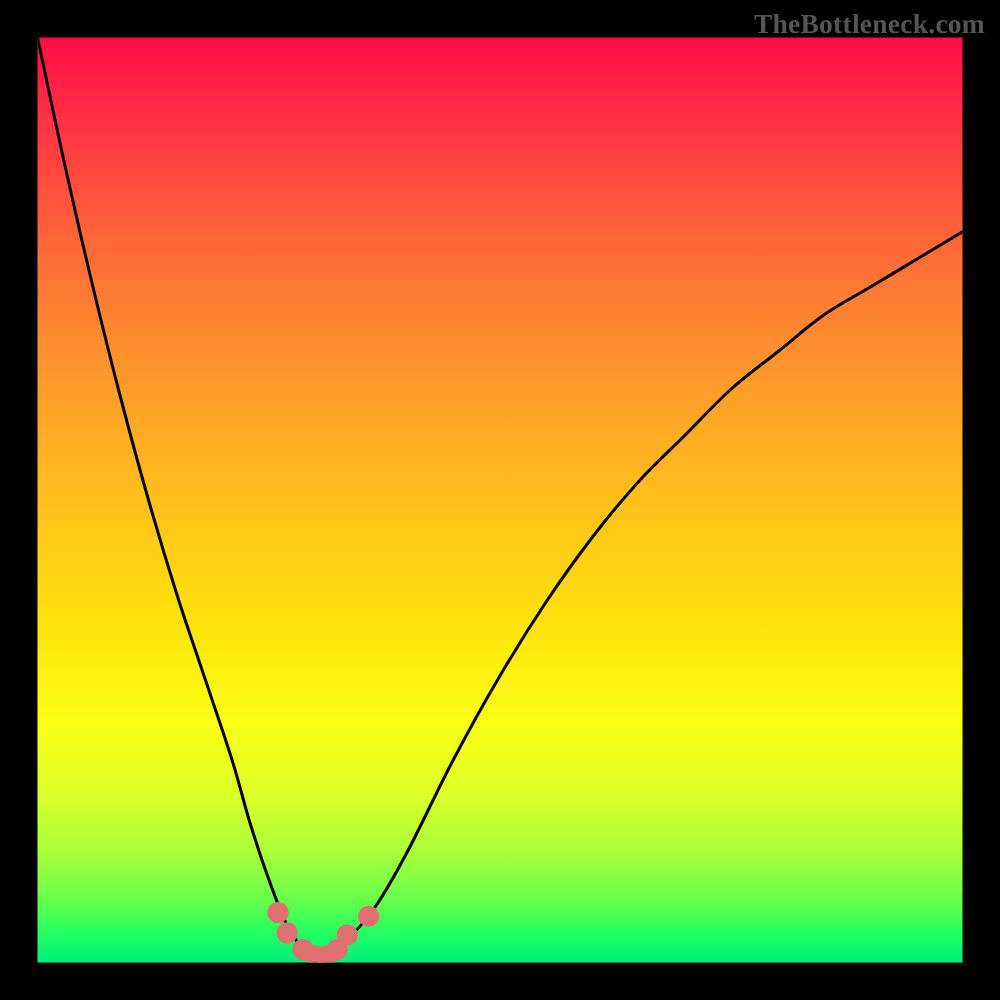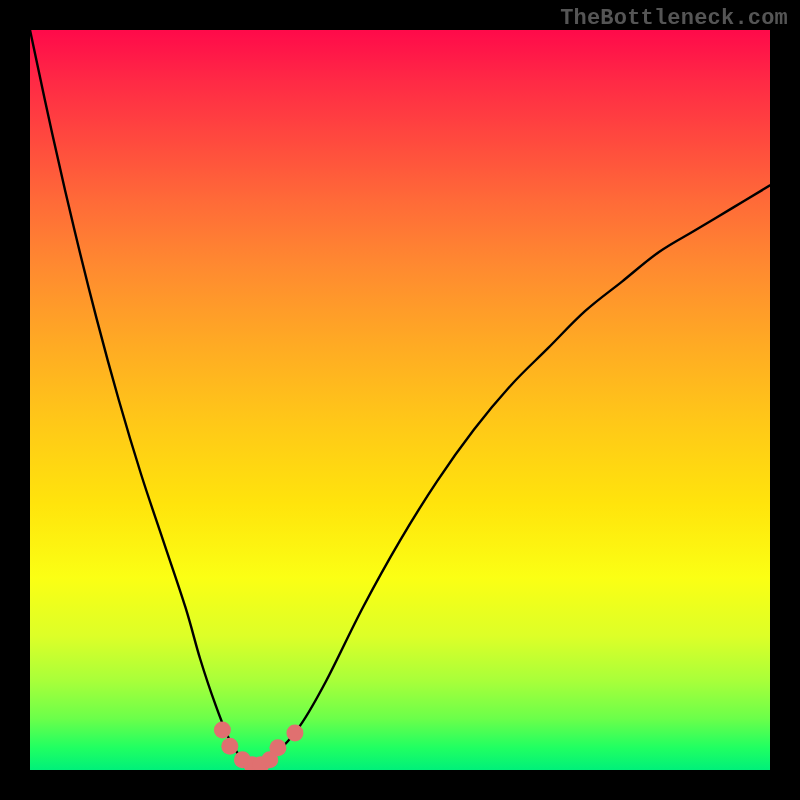--- a/index.html
+++ b/index.html
@@ -7,21 +7,21 @@
   .stage {
     position: relative;
     width: 800px;
     height: 800px;
     background: #000;
   }
   .watermark {
     position: absolute;
     top: 6px;
     right: 12px;
-    font-family: Liberation Mono, monospace;
+    font-family: Liberation Serif, serif;
     font-size: 22px;
     font-weight: 600;
     color: #555;
     letter-spacing: 0.2px;
     user-select: none;
   }
   .plot {
     position: absolute;
     left: 30px;
     top: 30px;

